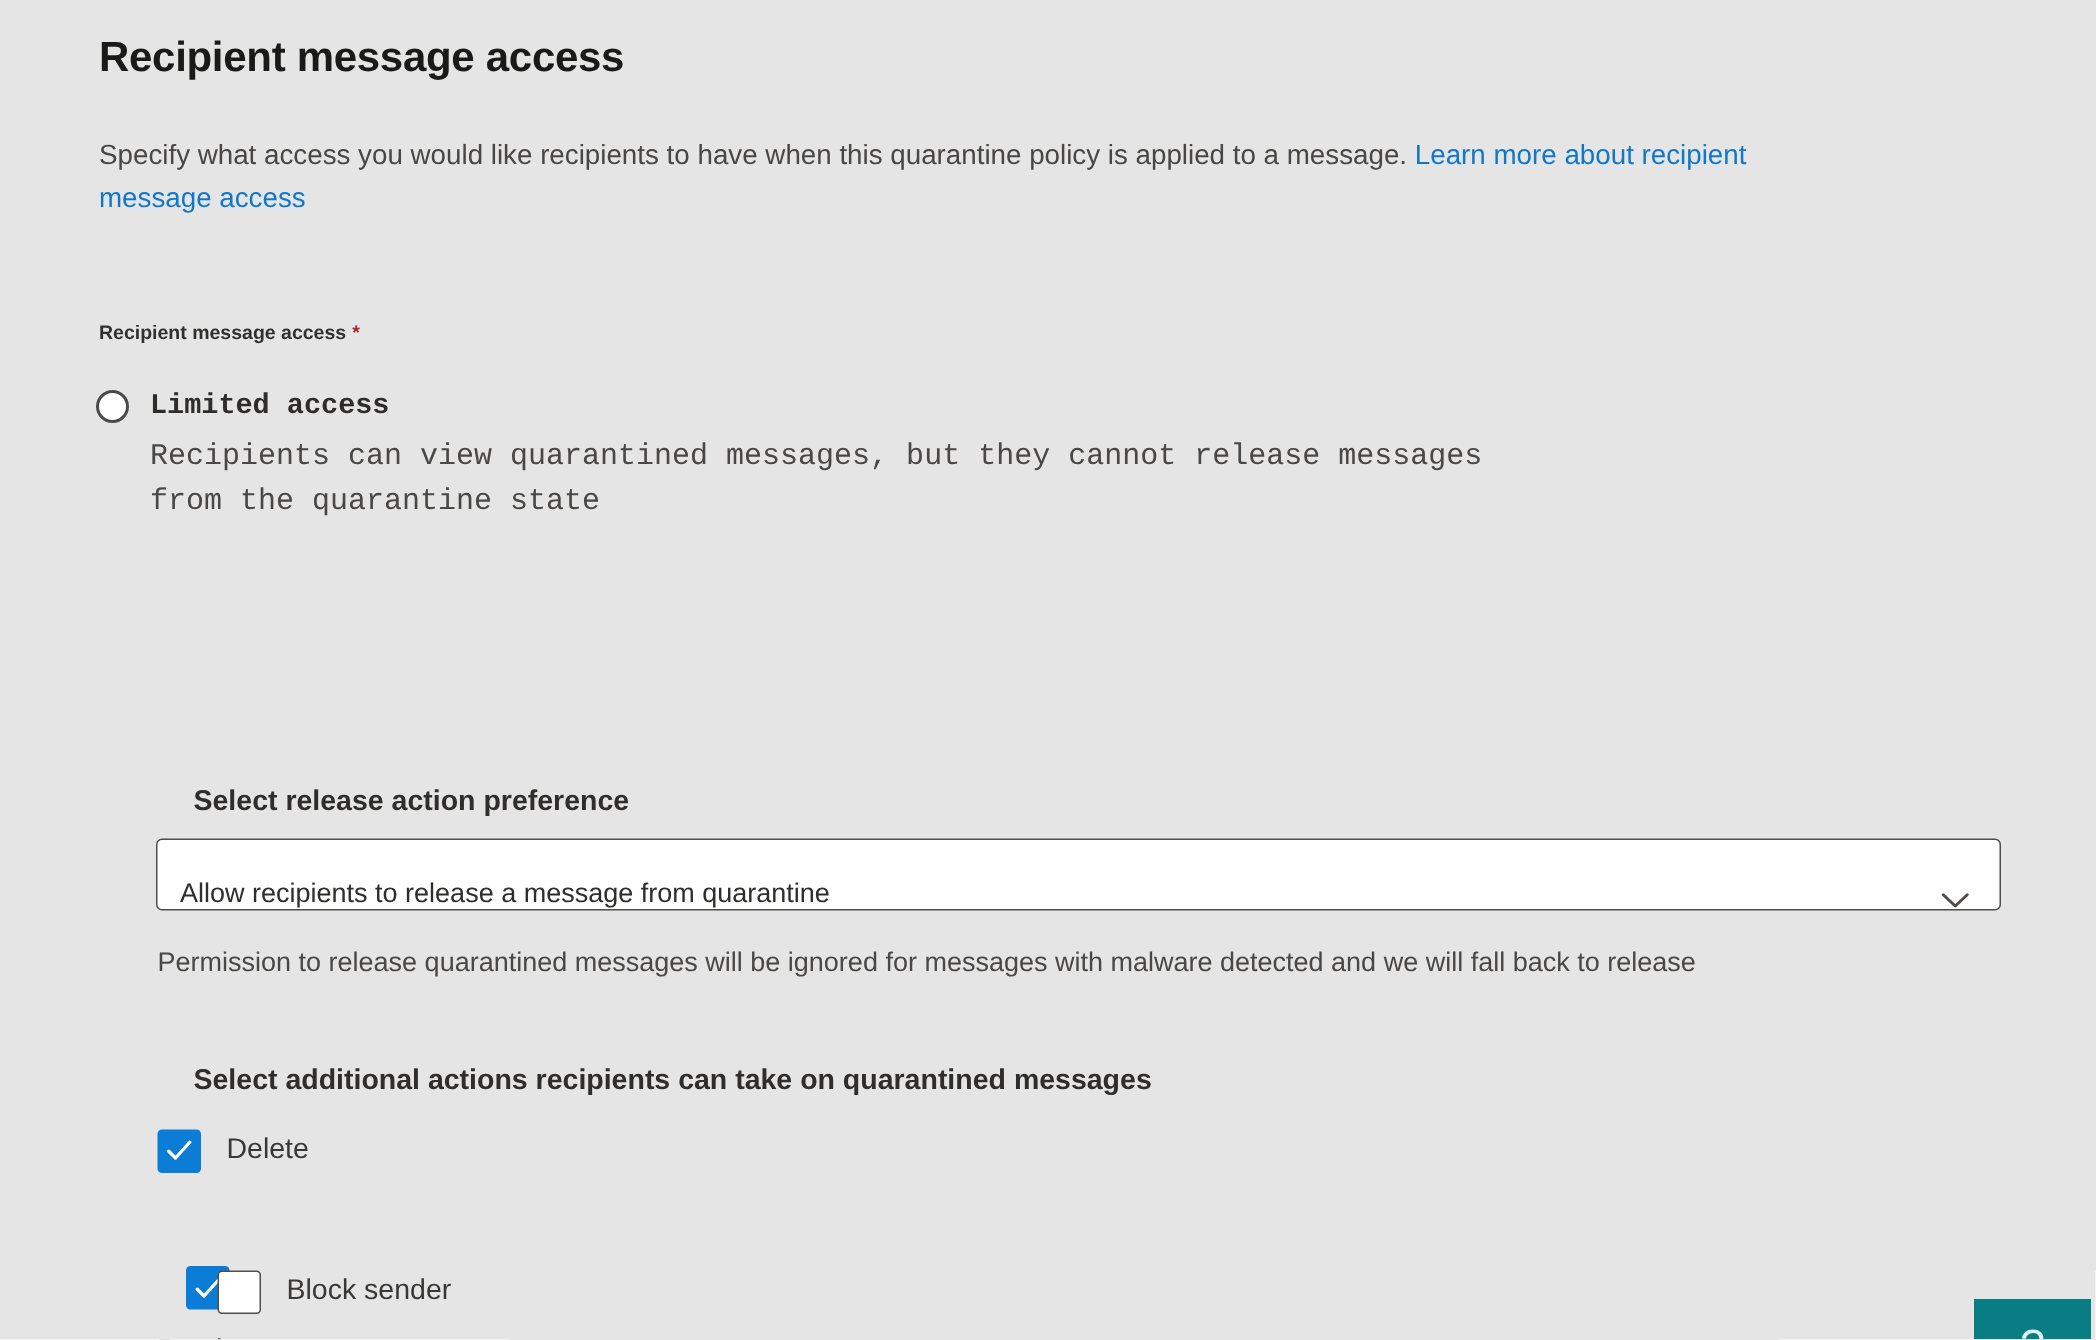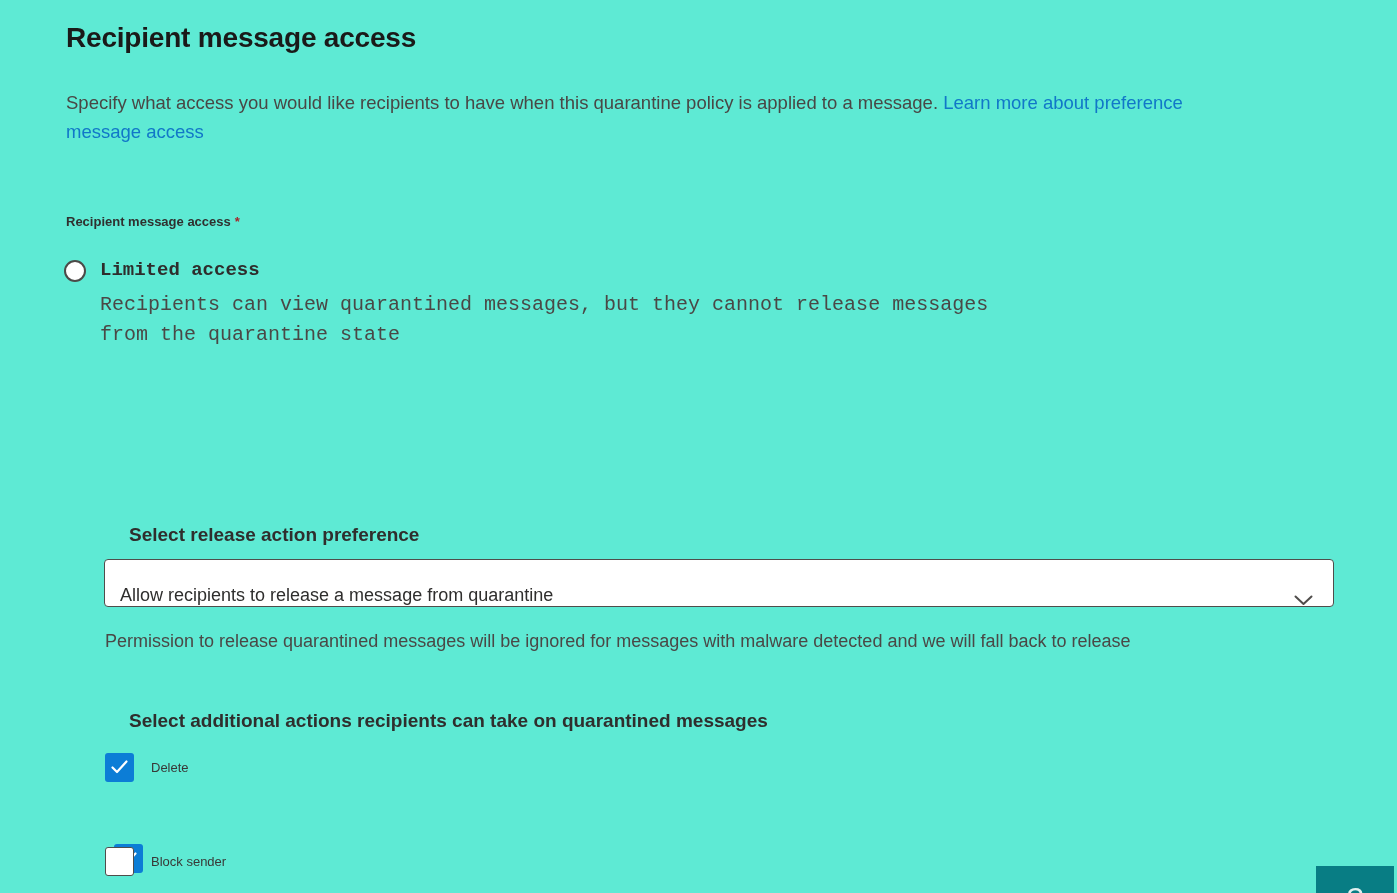--- a/index.html
+++ b/index.html
@@ -1,20 +1,20 @@
 <!DOCTYPE html>
 <html><head>
 <meta charset="utf-8">
 <style>
   * { margin:0; padding:0; box-sizing:border-box; }
   html,body { background:#ffffff; }
   .page {
     position:relative;
     width:1397px; height:893px;
-    background:#5eead4;
+    background:#e5e5e5;
     font-family:"Liberation Sans","DejaVu Sans",sans-serif;
     color:#323130;
     overflow:hidden;
   }
 
   .page-title {
     position:absolute; left:66px; top:22px;
     font-size:28px; font-weight:700; color:#1a1a19;
     letter-spacing:-0.2px;
   }
@@ -69,48 +69,48 @@
     position:absolute; left:105px; top:626px; width:1240px;
     font-size:18px; line-height:30px; color:#4a4846;
   }
 
   .check-row {
     position:absolute; left:105px; height:32px;
     display:flex; align-items:center; gap:17px; cursor:pointer;
   }
   .row-0 { top:751px; }
   .row-1 { top:844px;flex-direction:column; }
-  .row-2 { top:845px; }
+  .row-2 { top:845px;margin-left:40px; }
   .checkbox {
     width:29px; height:29px; border-radius:3px; flex:none;
     display:flex; align-items:center; justify-content:center;
   }
   .checkbox.checked   { background:#0c7dd6; }
   .checkbox.unchecked { background:#fff; border:1.5px solid #4f4d4b; }
-  .check-label { font-size:13px; color:#393837; }
+  .check-label { font-size:19px; color:#393837; }
 
   .help-button {
     position:absolute; left:1316px; top:866px;
     width:78px; height:27px; background:#087d84;
     overflow:hidden; cursor:pointer;
   }
   .help-glyph {
     position:absolute; left:50%; top:17px; transform:translateX(-50%);
     color:#dff0f0; font-size:30px; line-height:30px;
   }
 </style>
 </head>
 <body>
 
 <div class="page">
 
   <h1 class="page-title">Recipient message access</h1>
 
   <p class="intro"><span>Specify what access you would like recipients to have when this quarantine policy is applied to a message.</span>
-    <a class="link"><span>Learn more about preference</span><br><span>message access</span></a>
+    <a class="link"><span>Learn more about recipient</span><br><span>message access</span></a>
   </p>
 
   <div class="field-label">
     <span>Recipient message access</span><span class="required">*</span>
   </div>
 
   <div class="radio-option opt-limited">
     <span class="radio unselected"></span>
     <div>
       <div class="radio-title">Limited access</div>

